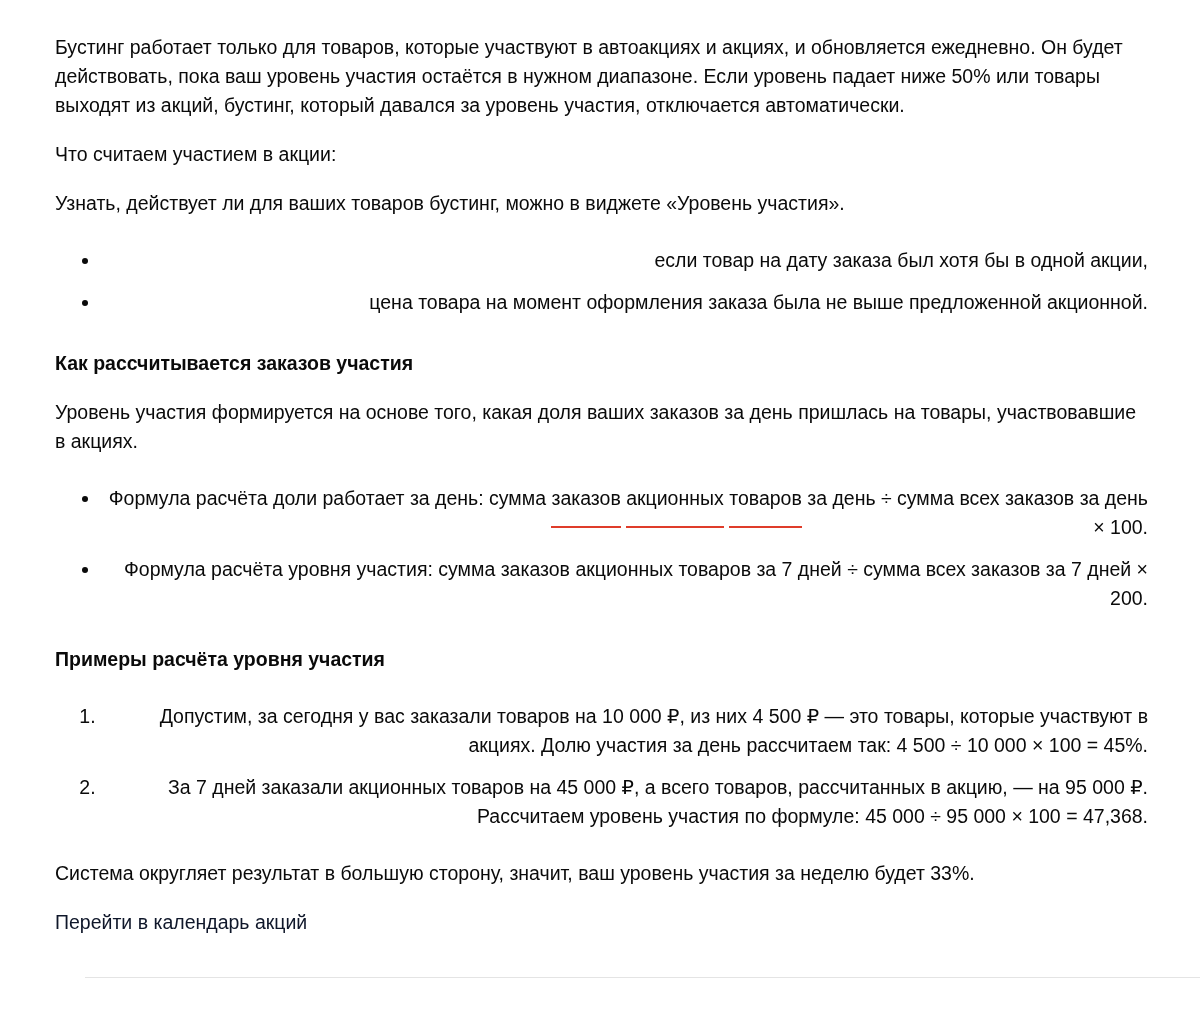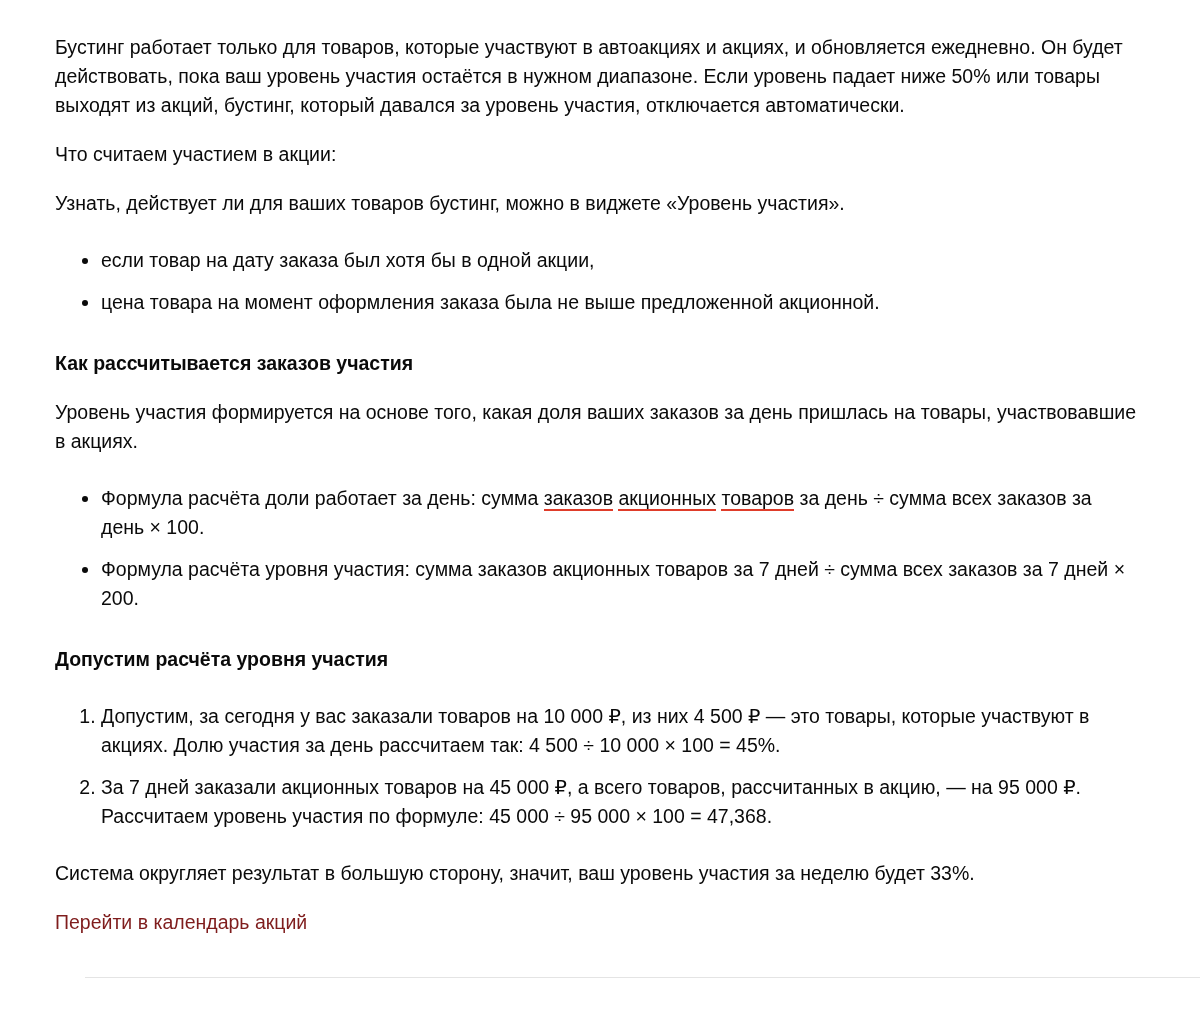--- a/index.html
+++ b/index.html
@@ -22,38 +22,39 @@
   .doc p {
     margin: 0 0 20px 0;
   }
   .doc h3 {
     font-size: 19.5px;
     line-height: 29px;
     font-weight: 700;
     margin: 32px 0 20px 0;
   }
   .doc ul, .doc ol {
-    margin: 28px 8px 28px 0;
+    margin: 28px 0 28px 0;
     padding-left: 46px;
+    text-align: right;
   }
   .doc li {
     margin: 0 0 13px 0;
   }
   .doc li:last-child {
     margin-bottom: 0;
   }
   .red-mark {
     border-bottom: 2.5px solid #df3c2a;
-    padding-bottom: 0;
+    padding-bottom: 17px;
   }
   .link-row {
     margin-top: 26px;
   }
   a.calendar-link {
-    color: #7f1d1d;
+    color: #0f172a;
     text-decoration: none;
     cursor: pointer;
   }
   .bottom-divider {
     height: 1px;
     background: #e4e4e4;
     margin-top: 40px;
     margin-left: 30px;
     margin-right: -52px;
   }
@@ -76,21 +77,21 @@
 
   <h3>Как рассчитывается заказов участия</h3>
 
   <p>Уровень участия формируется на основе того, какая доля ваших заказов за день пришлась на товары, участвовавшие в акциях.</p>
 
   <ul>
     <li><span>Формула расчёта доли работает за день: сумма </span><span class="red-mark">заказов</span><span> </span><span class="red-mark">акционных</span><span> </span><span class="red-mark">товаров</span><span> за день ÷ сумма всех заказов за день × 100.</span></li>
     <li>Формула расчёта уровня участия: сумма заказов акционных товаров за 7 дней ÷ сумма всех заказов за 7 дней × 200.</li>
   </ul>
 
-  <h3>Допустим расчёта уровня участия</h3>
+  <h3>Примеры расчёта уровня участия</h3>
 
   <ol>
     <li>Допустим, за сегодня у вас заказали товаров на 10 000 ₽, из них 4 500 ₽ — это товары, которые участвуют в акциях. Долю участия за день рассчитаем так: 4 500 ÷ 10 000 × 100 = 45%.</li>
     <li>За 7 дней заказали акционных товаров на 45 000 ₽, а всего товаров, рассчитанных в акцию, — на 95 000 ₽. Рассчитаем уровень участия по формуле: 45 000 ÷ 95 000 × 100 = 47,368.</li>
   </ol>
 
   <p>Система округляет результат в большую сторону, значит, ваш уровень участия за неделю будет 33%.</p>
 
   <p class="link-row"><a href="#" class="calendar-link">Перейти в календарь акций</a></p>
 

